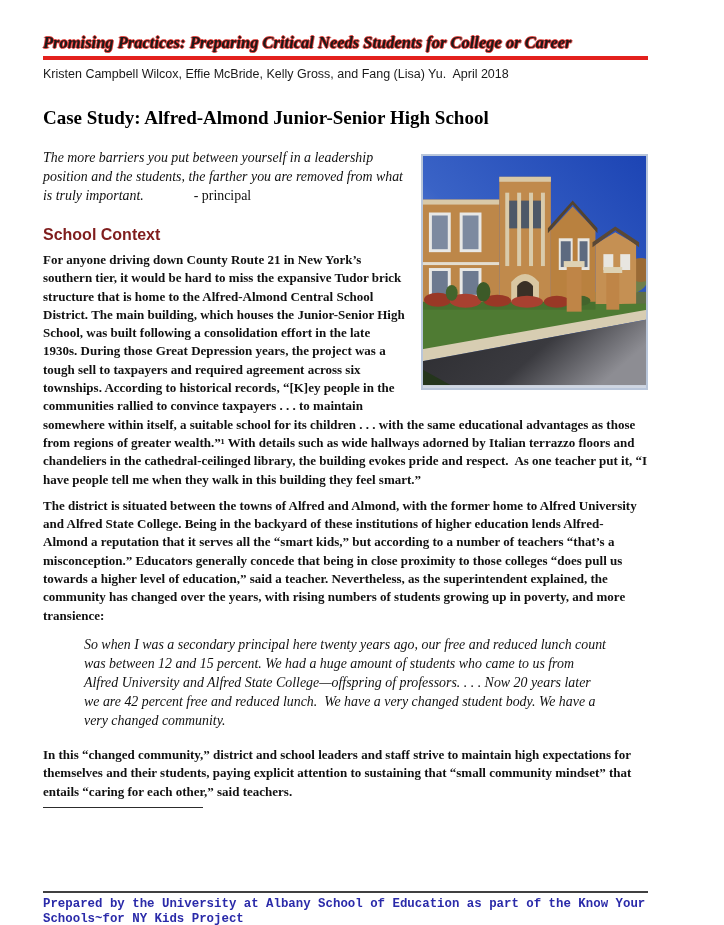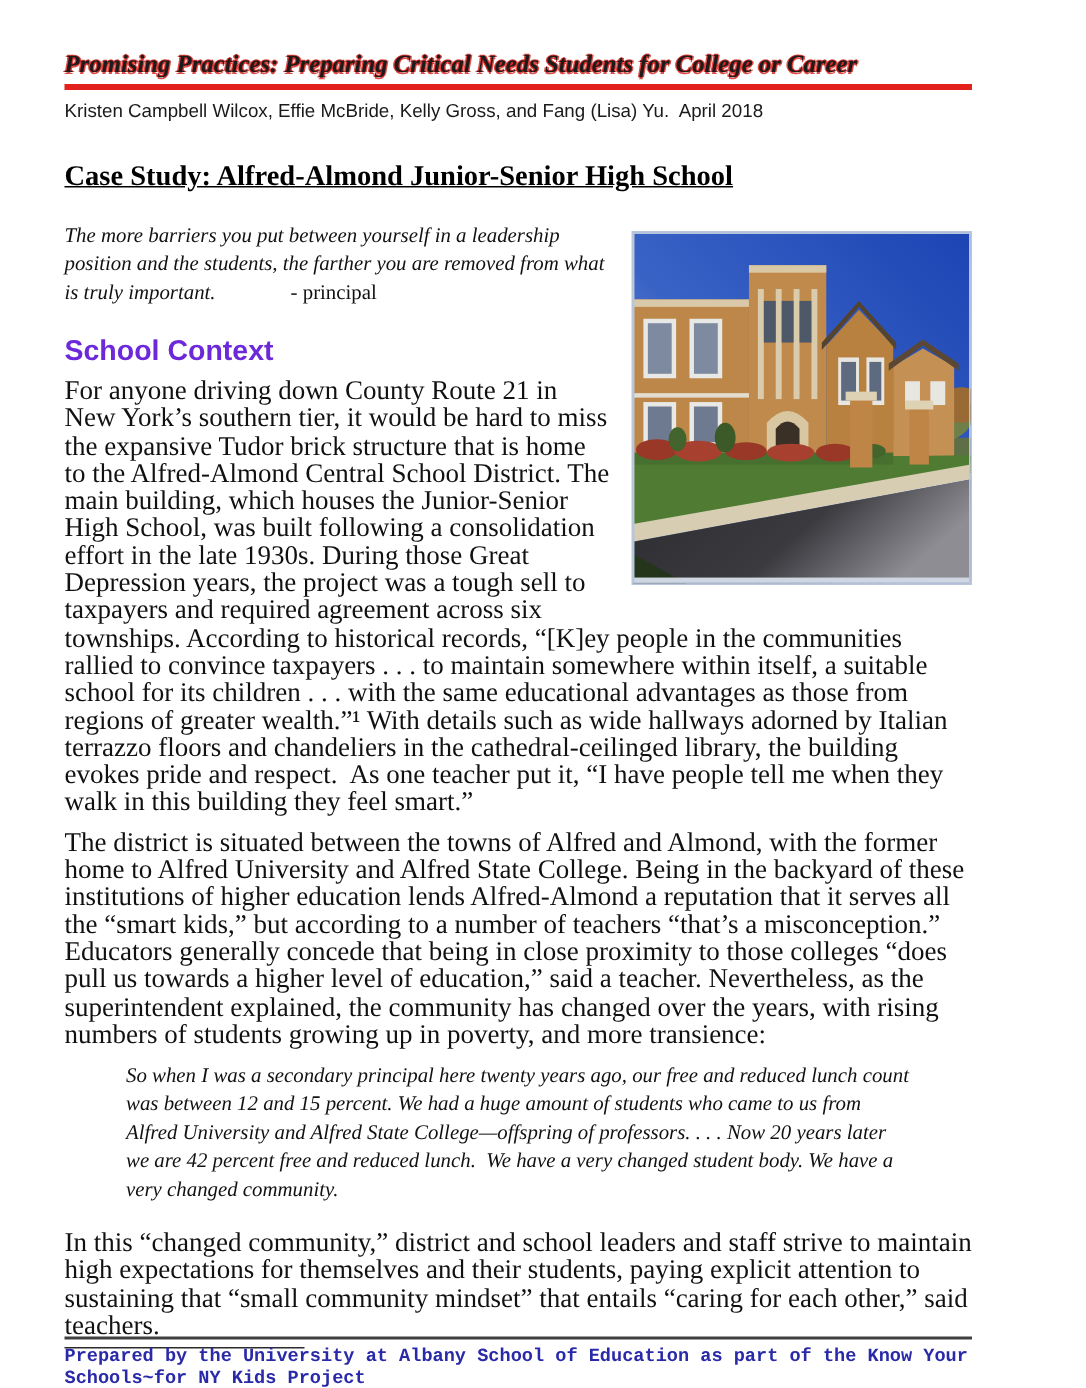--- a/index.html
+++ b/index.html
@@ -27,43 +27,43 @@
   .byline {
     font-family:"Liberation Sans", sans-serif;
     font-size:12.5px; line-height:15px;
     color:#1a1a1a;
     margin-top:7px;
     white-space:pre-wrap;
   }
   
   .case-title {
     font-size:19px; line-height:24px; font-weight:bold;
-    margin:24px 0 0 0; color:#000;text-decoration:underline;
+    margin:24px 0 0 0; color:#000;
   }
   main { display:block; }
   figure.school-photo {
     float:right;
     width:227px; height:236px;
     margin:6px 0 12px 14px; padding:0;
     border:1px solid #b9c6da;
     box-sizing:border-box;
   }
   figure.school-photo svg { display:block; width:100%; height:100%; }
   .pull-quote {
     font-style:italic;
     font-size:13.9px; line-height:19px;
     margin-top:18px;
   }
   .pull-quote .attr { font-style:normal; padding-left:50px; }
   .section-heading {
     font-family:"Liberation Sans", sans-serif;
-    font-weight:bold; font-size:19px; line-height:17px;
-    color:#6d28d9; margin:21px 0 0 0;
-  }
-  p.body { font-size:18px; line-height:18.3px; margin:9px 0 0 0; }
+    font-weight:bold; font-size:16px; line-height:17px;
+    color:#7f1d1d; margin:21px 0 0 0;
+  }
+  p.body { font-size:13px; line-height:18.3px; margin:9px 0 0 0;font-weight:bold; }
   p.body.spaced { margin-top:8px; }
   p.body.para2 { margin-top:8px; }
   blockquote.super-quote {
     font-style:italic;
     font-size:13.9px; line-height:19px;
     margin:10px 42px 0 41px;
   }
   p.body.para3 { margin-top:16px; }
   
   .footnote { margin-top:6px; clear:none; }

